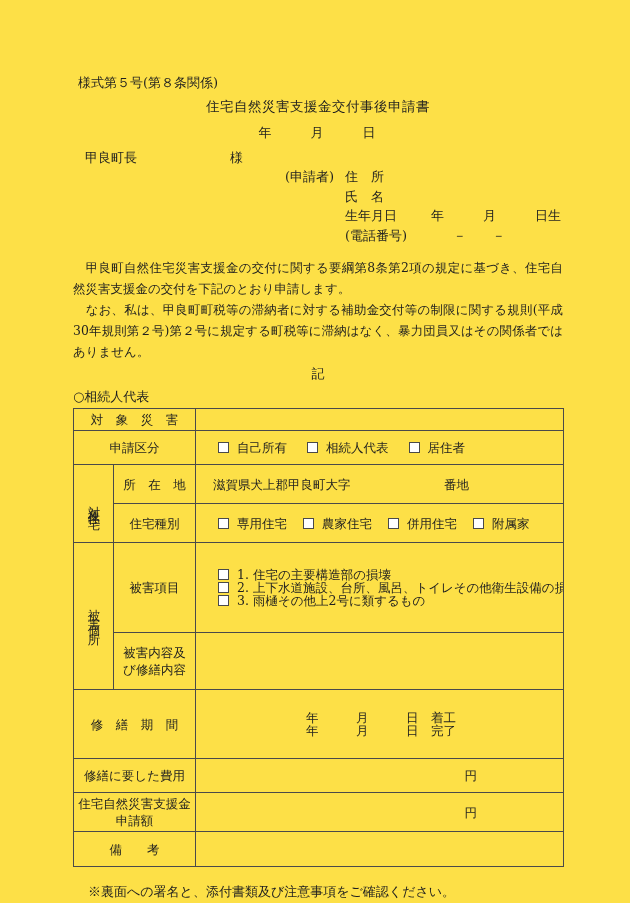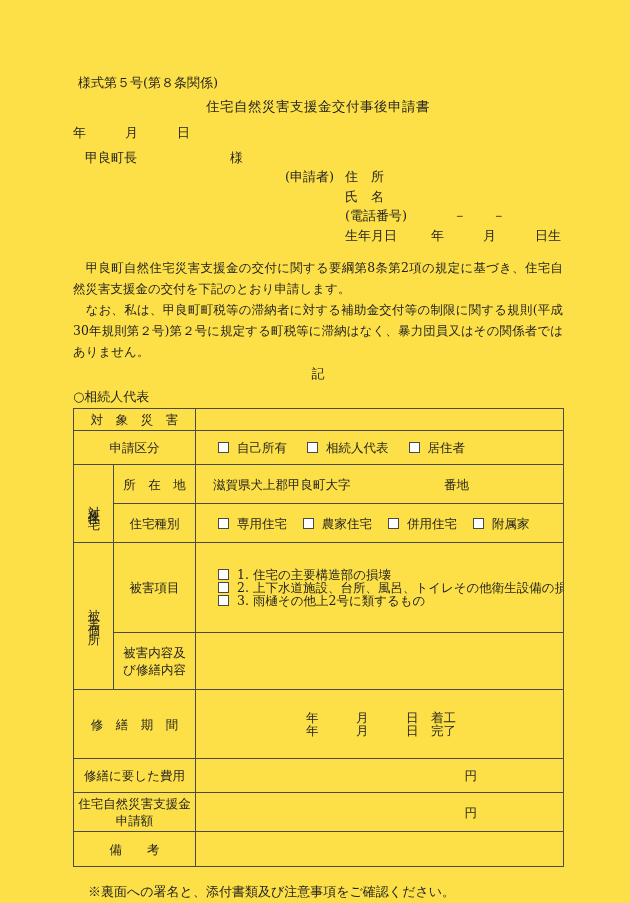--- a/index.html
+++ b/index.html
@@ -12,21 +12,21 @@
     color:#1f1f1f;
     overflow:hidden;
     margin:0 auto;
   }
   .content {
     position:absolute; left:73px; top:76px; width:490px;
     font-size:13px; line-height:13px;
   }
   .form-number { font-size:13px; padding-left:5px; }
   .title { text-align:center; margin-top:11px; font-size:13.5px; letter-spacing:0.5px; }
-  .date-line { text-align:left; margin-top:13px; padding-right:2px; }
+  .date-line { text-align:center; margin-top:13px; padding-right:2px; }
   .addressee-line { margin-top:12px; padding-left:12px; }
   .honorific { margin-left:93px; }
   .applicant { margin-top:6px; }
   .arow { display:flex; height:19.5px; }
   .acol1 { width:60px; margin-left:212px; flex:none; }
   .acol2 { flex:none; }
   .aval-birth { margin-left:34px; }
   .aval-phone { margin-left:46px; }
   .paras { margin-top:9px; }
   .para { font-size:12.4px; line-height:21px; text-align:justify; letter-spacing:0.1px; }
@@ -85,27 +85,27 @@
       <div class="arow">
         <span class="acol1">(申請者)</span>
         <span class="acol2">住　所</span>
       </div>
       <div class="arow">
         <span class="acol1"></span>
         <span class="acol2">氏　名</span>
       </div>
       <div class="arow">
         <span class="acol1"></span>
+        <span class="acol2">生年月日</span>
+        <span class="acol2 aval-birth">年　　　月　　　日生</span>
+      </div>
+      <div class="arow">
+        <span class="acol1"></span>
         <span class="acol2">(電話番号)</span>
         <span class="acol2 aval-phone">－　　－</span>
-      </div>
-      <div class="arow">
-        <span class="acol1"></span>
-        <span class="acol2">生年月日</span>
-        <span class="acol2 aval-birth">年　　　月　　　日生</span>
       </div>
     </div>
 
     <div class="paras">
       <p class="para">　甲良町自然住宅災害支援金の交付に関する要綱第8条第2項の規定に基づき、住宅自然災害支援金の交付を下記のとおり申請します。</p>
       <p class="para">　なお、私は、甲良町町税等の滞納者に対する補助金交付等の制限に関する規則(平成30年規則第２号)第２号に規定する町税等に滞納はなく、暴力団員又はその関係者ではありません。</p>
     </div>
 
     <div class="ki">記</div>
     <div class="section-heading">○相続人代表</div>

